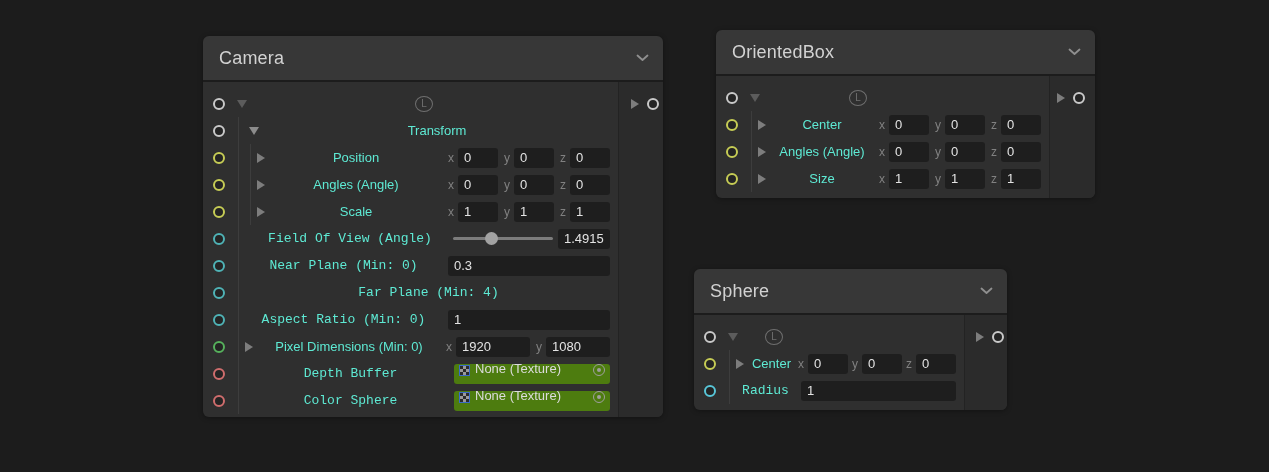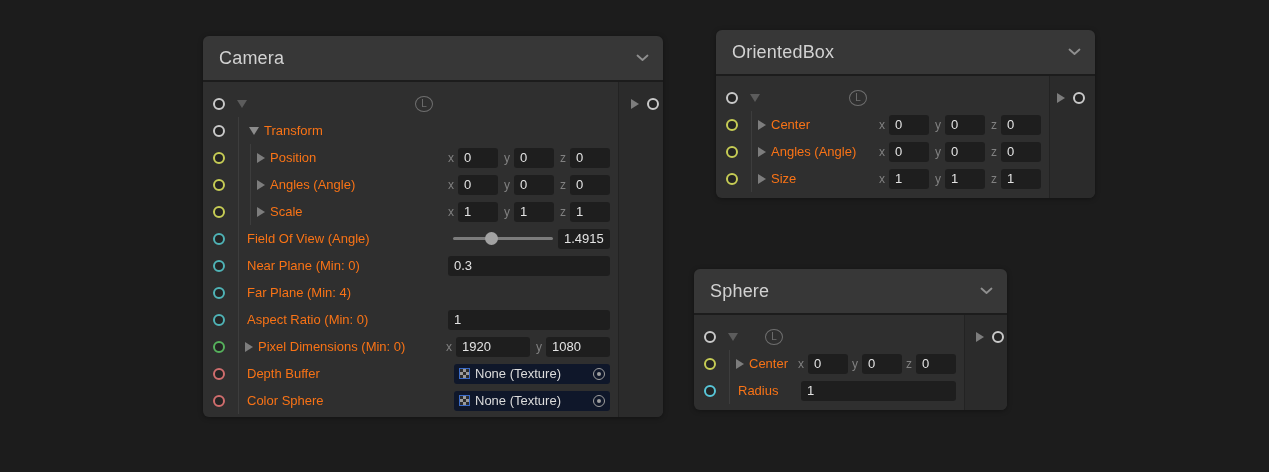--- a/index.html
+++ b/index.html
@@ -15,39 +15,39 @@
   .strip{flex:1;background:#2b2b2b;border-left:1px solid #232323;padding-top:8px;box-sizing:border-box;}
   .row{height:27px;display:flex;align-items:center;padding:0 8px 0 10px;box-sizing:border-box;}
   .port{width:8px;height:8px;border:2px solid #c9c9c9;border-radius:50%;background:#242424;flex:none;}
   .guide{width:1px;align-self:stretch;background:#3d3d3d;flex:none;margin-left:13px;}
   .guide.g2{margin-left:11px;}
   .tri-r{width:0;height:0;border-left:8px solid #7d7d7d;border-top:5px solid transparent;
          border-bottom:5px solid transparent;flex:none;margin-left:6px;}
   .tri-d{width:0;height:0;border-top:8px solid #8c8c8c;border-left:5px solid transparent;
          border-right:5px solid transparent;flex:none;}
   .tri-d.dim{border-top-color:#5c5c5c;}
-  .lbl{color:#f97316;font-size:13px;margin-left:5px;white-space:nowrap;flex:1;overflow:hidden;}
-  .lbl.noarrow{margin-left:8px;}
+  .lbl{color:#5eead4;font-size:13px;margin-left:5px;white-space:nowrap;flex:1;overflow:hidden;text-align:center;}
+  .lbl.noarrow{margin-left:8px;font-family:Liberation Mono, monospace;}
   .licon{width:16px;height:14px;border:1.5px solid #6f6f6f;border-radius:50%;color:#6f6f6f;
          font-size:10px;display:flex;align-items:center;justify-content:center;flex:none;}
   .vec{display:flex;align-items:center;flex:none;}
   .ax{color:#818181;font-size:12px;margin-left:6px;flex:none;}
   .ax.m4{margin-left:4px;}
   .nf{height:20px;background:#1e1e1e;border-radius:3px;color:#e3e3e3;font-size:13px;line-height:20px;
       padding-left:6px;box-sizing:border-box;overflow:hidden;white-space:nowrap;flex:none;margin-left:4px;}
   .w3{width:40px;}
   .wpx{width:74px;} .wpy{width:64px;}
   .wf{width:162px;margin-left:8px;}
   .wfs{width:155px;margin-left:8px;}
   .fovf{width:52px;margin-left:5px;}
   .slider{width:100px;height:13px;position:relative;flex:none;}
   .slider .track{position:absolute;left:0;right:0;top:5px;height:3px;background:#7c7c7c;border-radius:2px;}
   .slider .handle{position:absolute;top:0;left:32px;width:13px;height:13px;border-radius:50%;background:#a2a2a2;}
-  .texf{height:20px;background:#0f172a;border-radius:3px;width:156px;flex:none;display:flex;
-        align-items:center;gap:5px;padding:8px 5px;box-sizing:border-box;}
+  .texf{height:20px;background:#4d7c0f;border-radius:3px;width:156px;flex:none;display:flex;
+        align-items:flex-end;gap:5px;padding:8px 5px;box-sizing:border-box;}
   .checker{width:11px;height:11px;box-sizing:border-box;border:1px solid #3a6bc8;flex:none;
            background:repeating-conic-gradient(#9a9a9a 0% 25%, #2b2b2b 0% 50%) 0 0 / 6px 6px;}
   .texval{color:#dcdcdc;font-size:13px;flex:1;white-space:nowrap;overflow:hidden;}
   .target{width:10px;height:10px;border:1.5px solid #9f9f9f;border-radius:50%;position:relative;flex:none;}
   .target::after{content:"";position:absolute;left:50%;top:50%;width:4px;height:4px;margin:-2px 0 0 -2px;
                  border-radius:50%;background:#9f9f9f;}
   .outrow{height:27px;display:flex;align-items:center;gap:8px;box-sizing:border-box;}
 </style>
 </head>
 <body>

